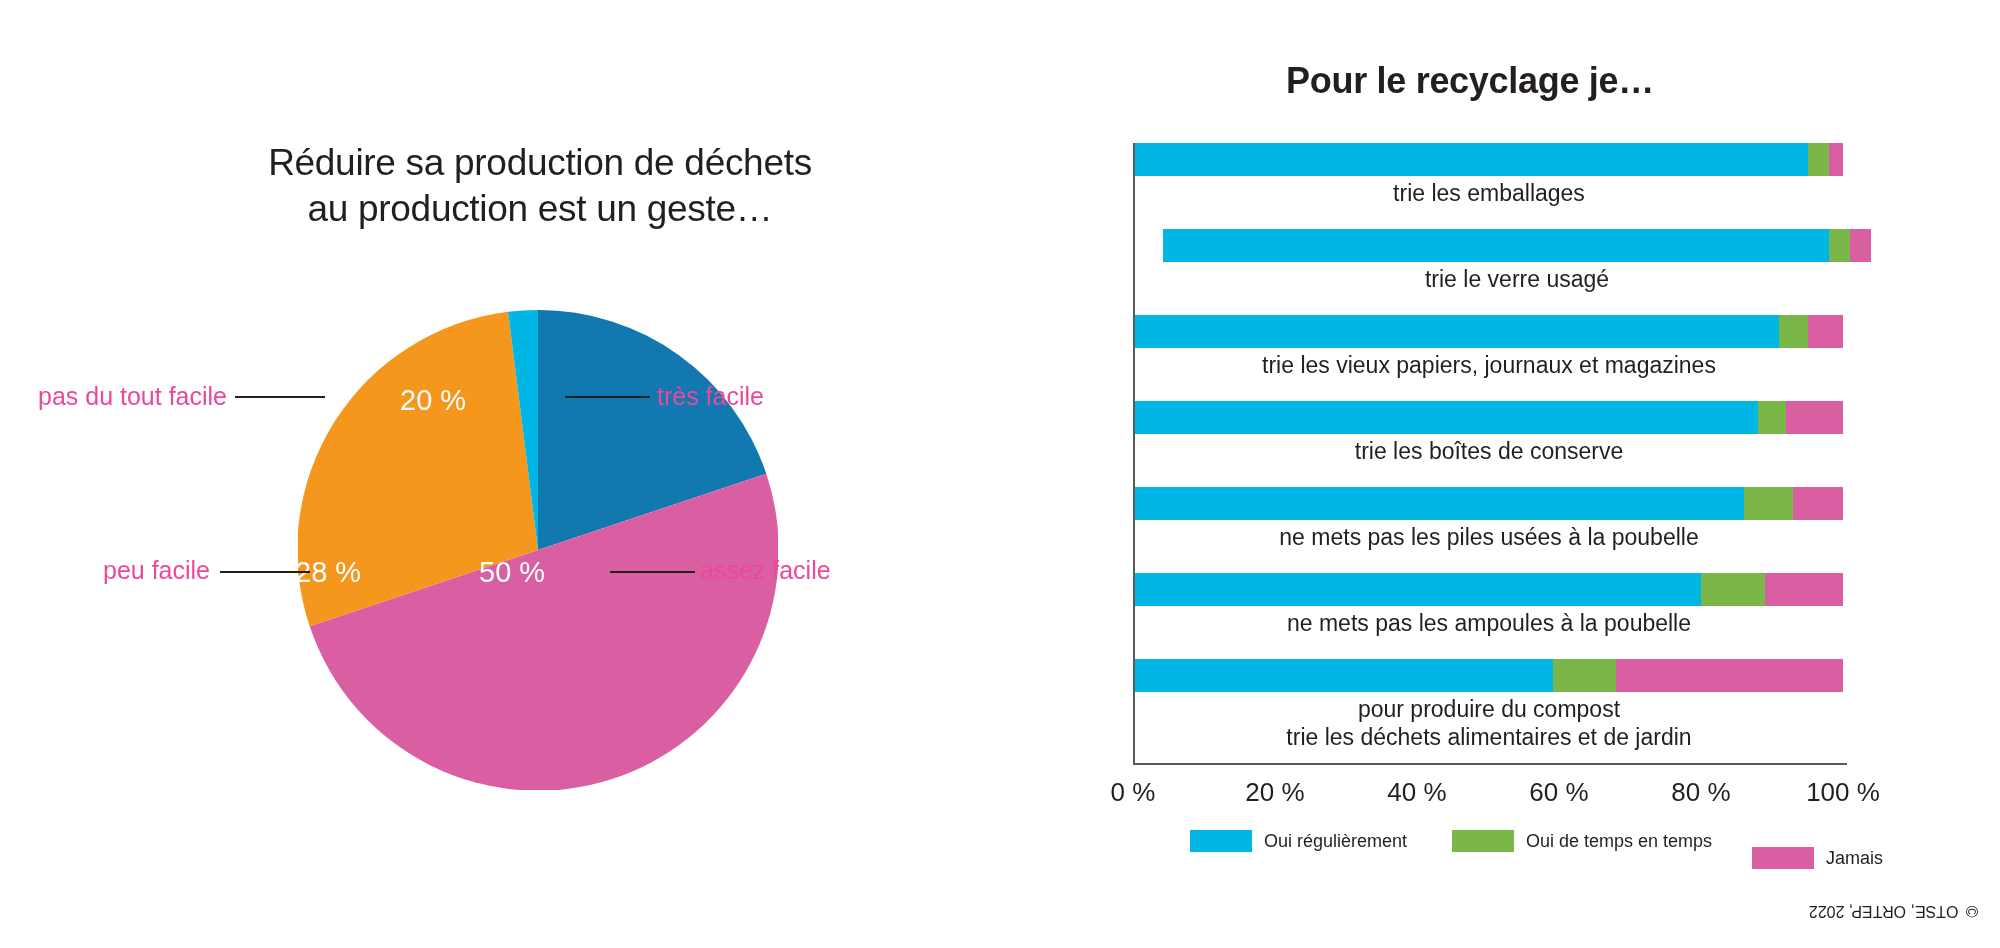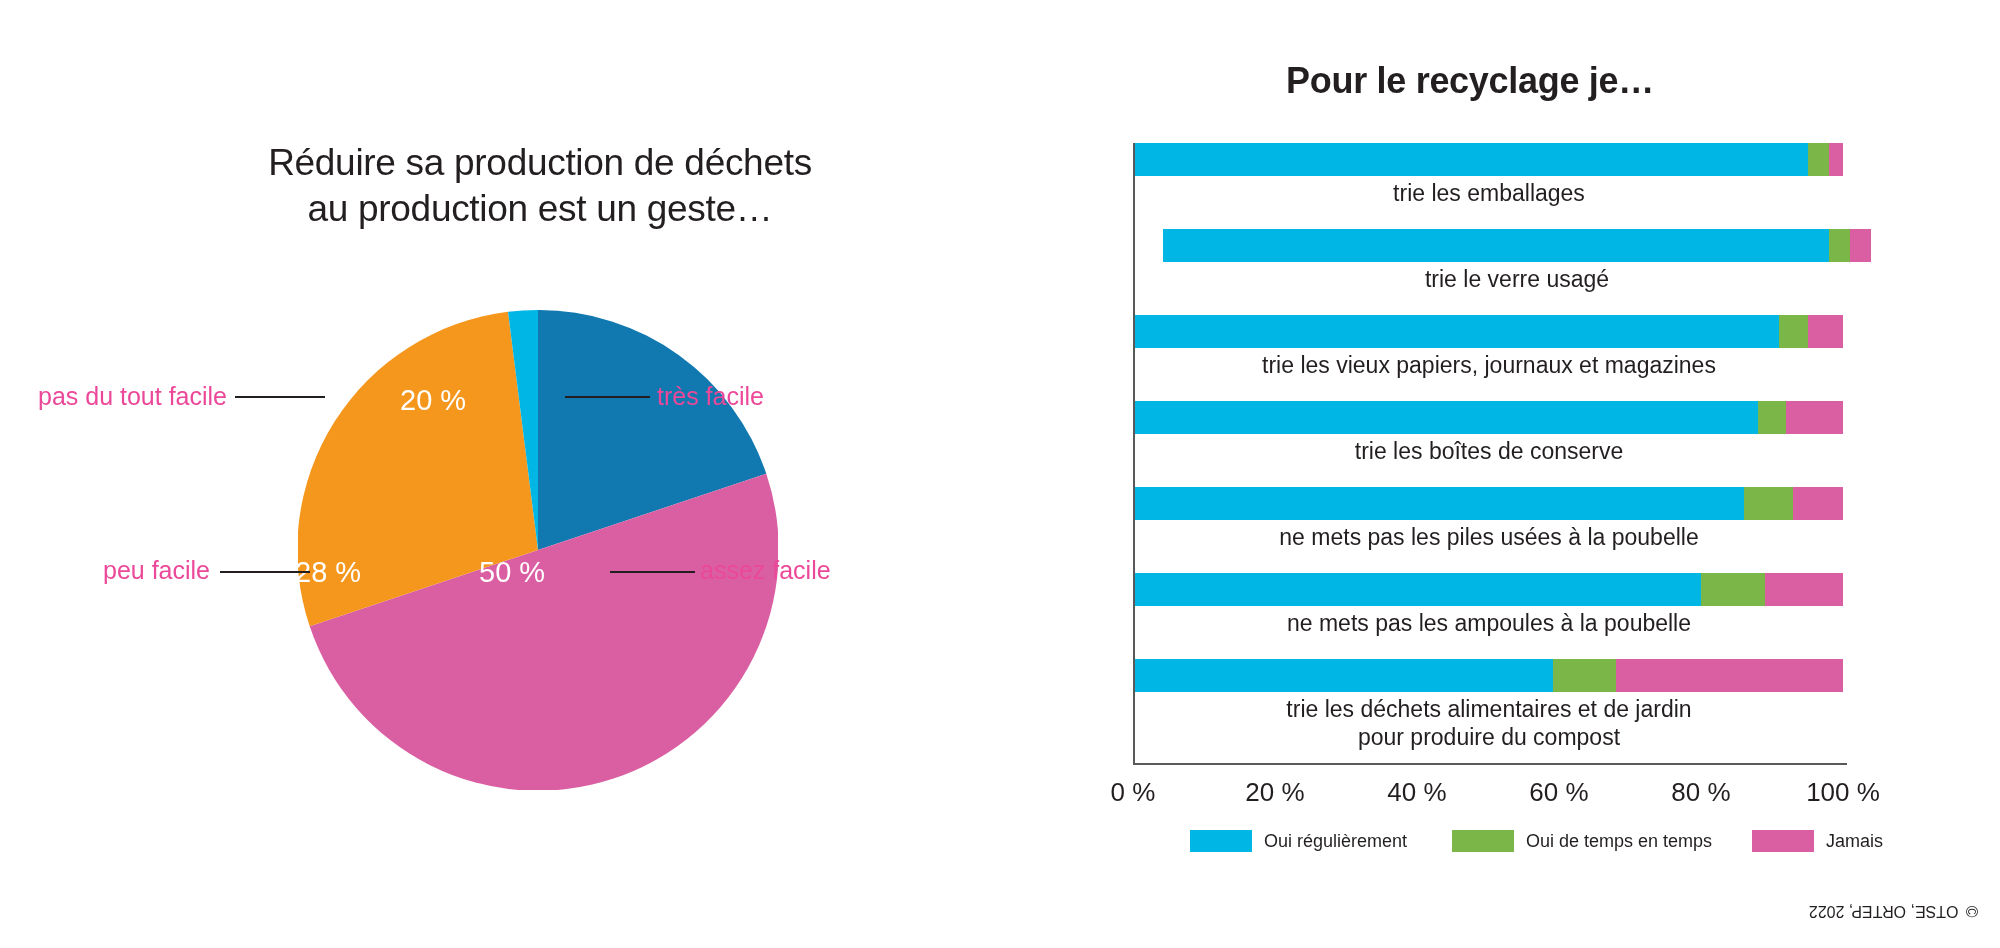--- a/index.html
+++ b/index.html
@@ -180,21 +180,21 @@
     height: 22px;
     margin-right: 12px;
   }
   .leg-tx {
     font-size: 18px;
     color: #231f20;
     white-space: nowrap;
   }
   #leg0 { left: 0; }
   #leg1 { left: 262px; }
-  #leg2 { left: 562px; }
+  #leg2 { left: 562px; margin-top: 17px; }
 
   
   #copyright {
     position: absolute;
     right: 16px;
     bottom: 46px;
     font-size: 16px;
     color: #231f20;
     white-space: nowrap;
     transform-origin: 100% 100%;
@@ -319,22 +319,22 @@
       </div>
     </div>
 
     <div class="bar-group" style="top:516px;">
       <div class="bar-track">
         <div class="seg" style="left:0%;   width:59%; background:#00b6e4;"></div>
         <div class="seg" style="left:59%;  width:9%;  background:#7ab648;"></div>
         <div class="seg" style="left:68%;  width:32%; background:#da5fa2;"></div>
       </div>
       <div class="bar-caption">
+        <div>pour produire du compost</div>
         <div>trie les déchets alimentaires et de jardin</div>
-        <div>pour produire du compost</div>
       </div>
     </div>
 
     <div class="xtick" style="left:0px;">0 %</div>
     <div class="xtick" style="left:142px;">20 %</div>
     <div class="xtick" style="left:284px;">40 %</div>
     <div class="xtick" style="left:426px;">60 %</div>
     <div class="xtick" style="left:568px;">80 %</div>
     <div class="xtick" style="left:710px;">100 %</div>
   </div>

